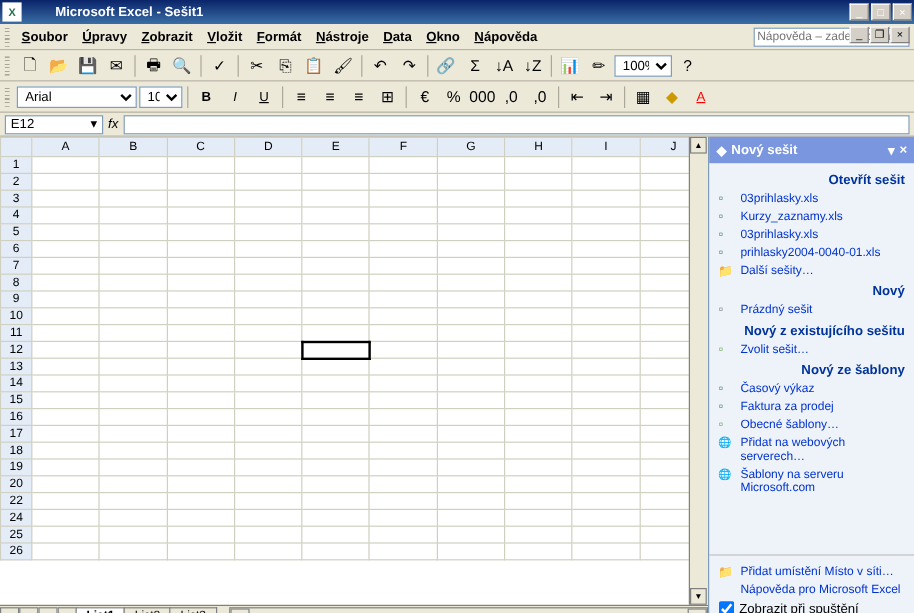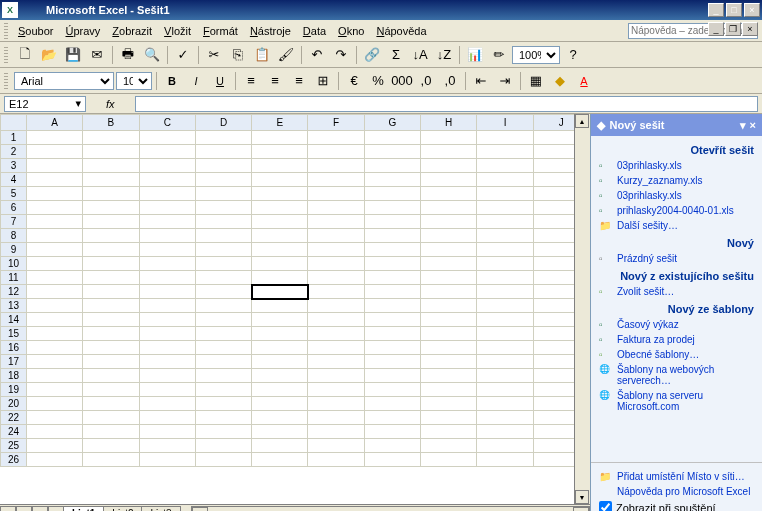--- a/index.html
+++ b/index.html
@@ -4,31 +4,31 @@
 <style>
 * { margin: 0; padding: 0; box-sizing: border-box; font-family: Tahoma, Arial, sans-serif; font-size: 11px; }
 body { background: #ece9d8; width: 762px; height: 511px; overflow: hidden; position: relative; }
 .titlebar { background: linear-gradient(to bottom, #0a246a, #3a6ea5); height: 20px; display: flex; align-items: center; padding: 0 2px; color: white; }
 .titlebar-icon { width: 16px; height: 16px; background: #fff; margin-right: 4px; display: flex; align-items: center; justify-content: center; color: #217346; font-weight: bold; font-size: 9px; }
 .titlebar-text { flex: 1; font-weight: bold; margin-left: 24px; }
 .win-btns { display: flex; gap: 2px; }
 .win-btn { width: 16px; height: 14px; background: #d4d0c8; border: 1px solid #fff; border-right-color: #808080; border-bottom-color: #808080; display: flex; align-items: center; justify-content: center; font-size: 9px; cursor: pointer; }
 .menubar { background: #ece9d8; height: 22px; display: flex; align-items: center; padding: 0 4px; border-bottom: 1px solid #aca899; }
 .menu-handle { width: 4px; height: 16px; background: repeating-linear-gradient(to bottom, #aca899 0 1px, transparent 1px 3px); margin-right: 4px; }
-.menu-item { padding: 2px 6px; cursor: pointer; }
+.menu-item { padding: 2px 6px; cursor: pointer; font-weight: bold; }
 .menu-item u { text-decoration: underline; }
 .help-input { margin-left: auto; width: 130px; height: 16px; border: 1px solid #7f9db9; background: #fff; font-size: 10px; padding: 0 2px; color: #999; }
 .toolbar { background: #ece9d8; height: 26px; display: flex; align-items: center; padding: 0 4px; border-bottom: 1px solid #aca899; gap: 2px; }
 .tb-btn { width: 22px; height: 22px; display: flex; align-items: center; justify-content: center; cursor: pointer; font-size: 13px; }
 .tb-sep { width: 1px; height: 18px; background: #aca899; margin: 0 2px; }
 .tb-combo { height: 18px; border: 1px solid #7f9db9; background: #fff; padding: 0 2px; font-size: 11px; }
 .tb-combo.font { width: 100px; }
 .tb-combo.size { width: 36px; }
 .tb-combo.zoom { width: 48px; }
-.formula-bar { background: #ece9d8; height: 20px; display: flex; align-items: center; padding: 2px 4px; border-bottom: 1px solid #aca899; gap: 16px; }
+.formula-bar { background: #ece9d8; height: 20px; display: flex; align-items: center; padding: 2px 4px; border-bottom: 1px solid #aca899; gap: 0; }
 .name-box { width: 82px; height: 16px; border: 1px solid #7f9db9; background: #fff; padding: 0 4px; display: flex; align-items: center; }
 .fx-label { font-style: italic; padding: 0 4px; }
 .formula-input { flex: 1; height: 16px; border: 1px solid #7f9db9; background: #fff; }
 .main-area { display: flex; height: 408px; }
 .sheet-area { flex: 1; display: flex; flex-direction: column; background: #fff; position: relative; }
 .grid-container { flex: 1; overflow: hidden; position: relative; }
 .grid { border-collapse: collapse; width: 100%; }
 .grid th, .grid td { border: 1px solid #d0d0c0; font-size: 10px; }
 .col-header { background: #e4ecf7; height: 16px; text-align: center; font-weight: normal; border: 1px solid #9eb6ce; min-width: 54px; }
 .row-header { background: #e4ecf7; width: 26px; text-align: center; font-weight: normal; border: 1px solid #9eb6ce; height: 14px; }
@@ -554,21 +554,21 @@
 
       <div class="tp-section-title">Nový z existujícího sešitu</div>
       <a class="tp-link tpl">Zvolit sešit…</a>
 
       <div class="tp-section-title">Nový ze šablony</div>
       <div id="template-items">
           <a class="tp-link xls">Časový výkaz</a>
           <a class="tp-link xls">Faktura za prodej</a>
         </div>
       <a class="tp-link tpl">Obecné šablony…</a>
-      <a class="tp-link web">Šablony na webových serverech…</a>
+      <a class="tp-link web">Přidat na webových serverech…</a>
       <a class="tp-link web">Šablony na serveru Microsoft.com</a>
     </div>
     <div class="tp-footer">
       <a class="tp-link folder">Přidat umístění Místo v síti…</a>
       <a class="tp-link">Nápověda pro Microsoft Excel</a>
       <label class="tp-check">
         <input type="checkbox" checked="" style="">
         <span>Zobrazit při spuštění</span>
       </label>
     </div>

